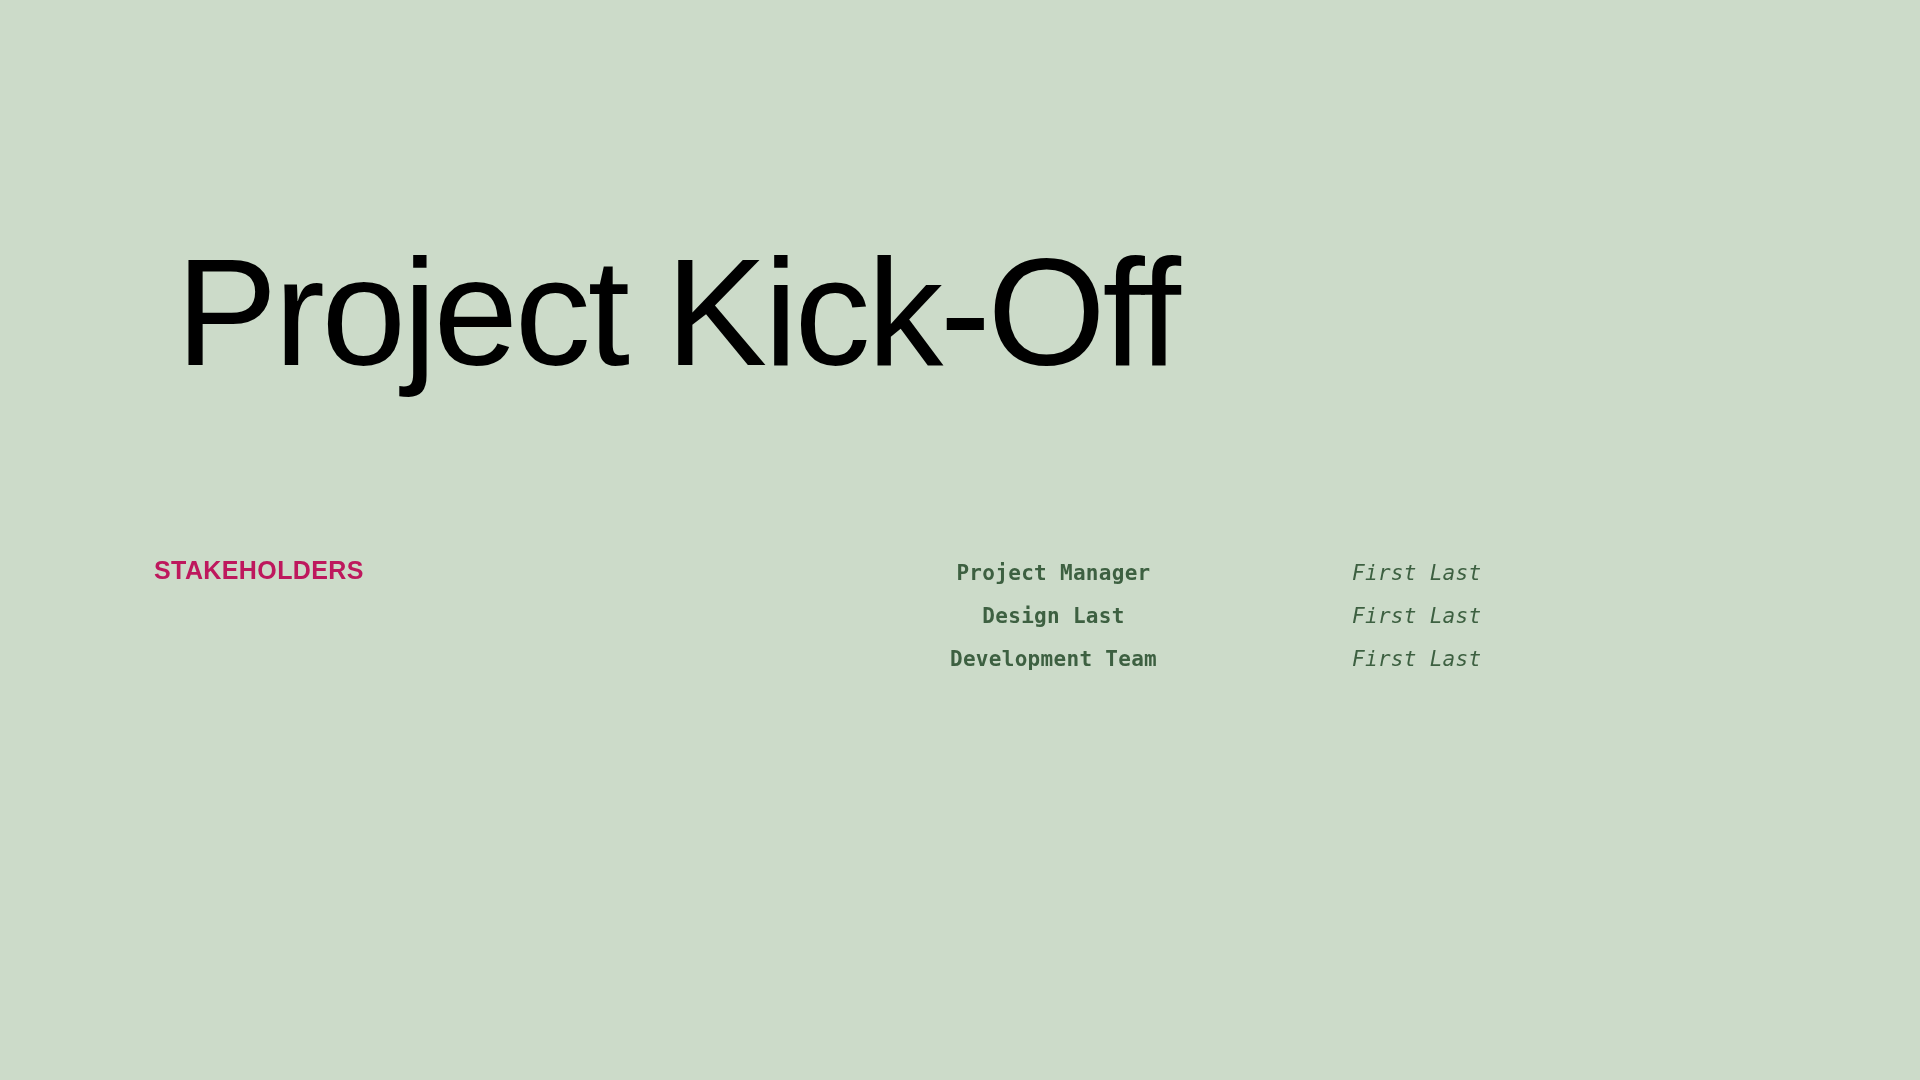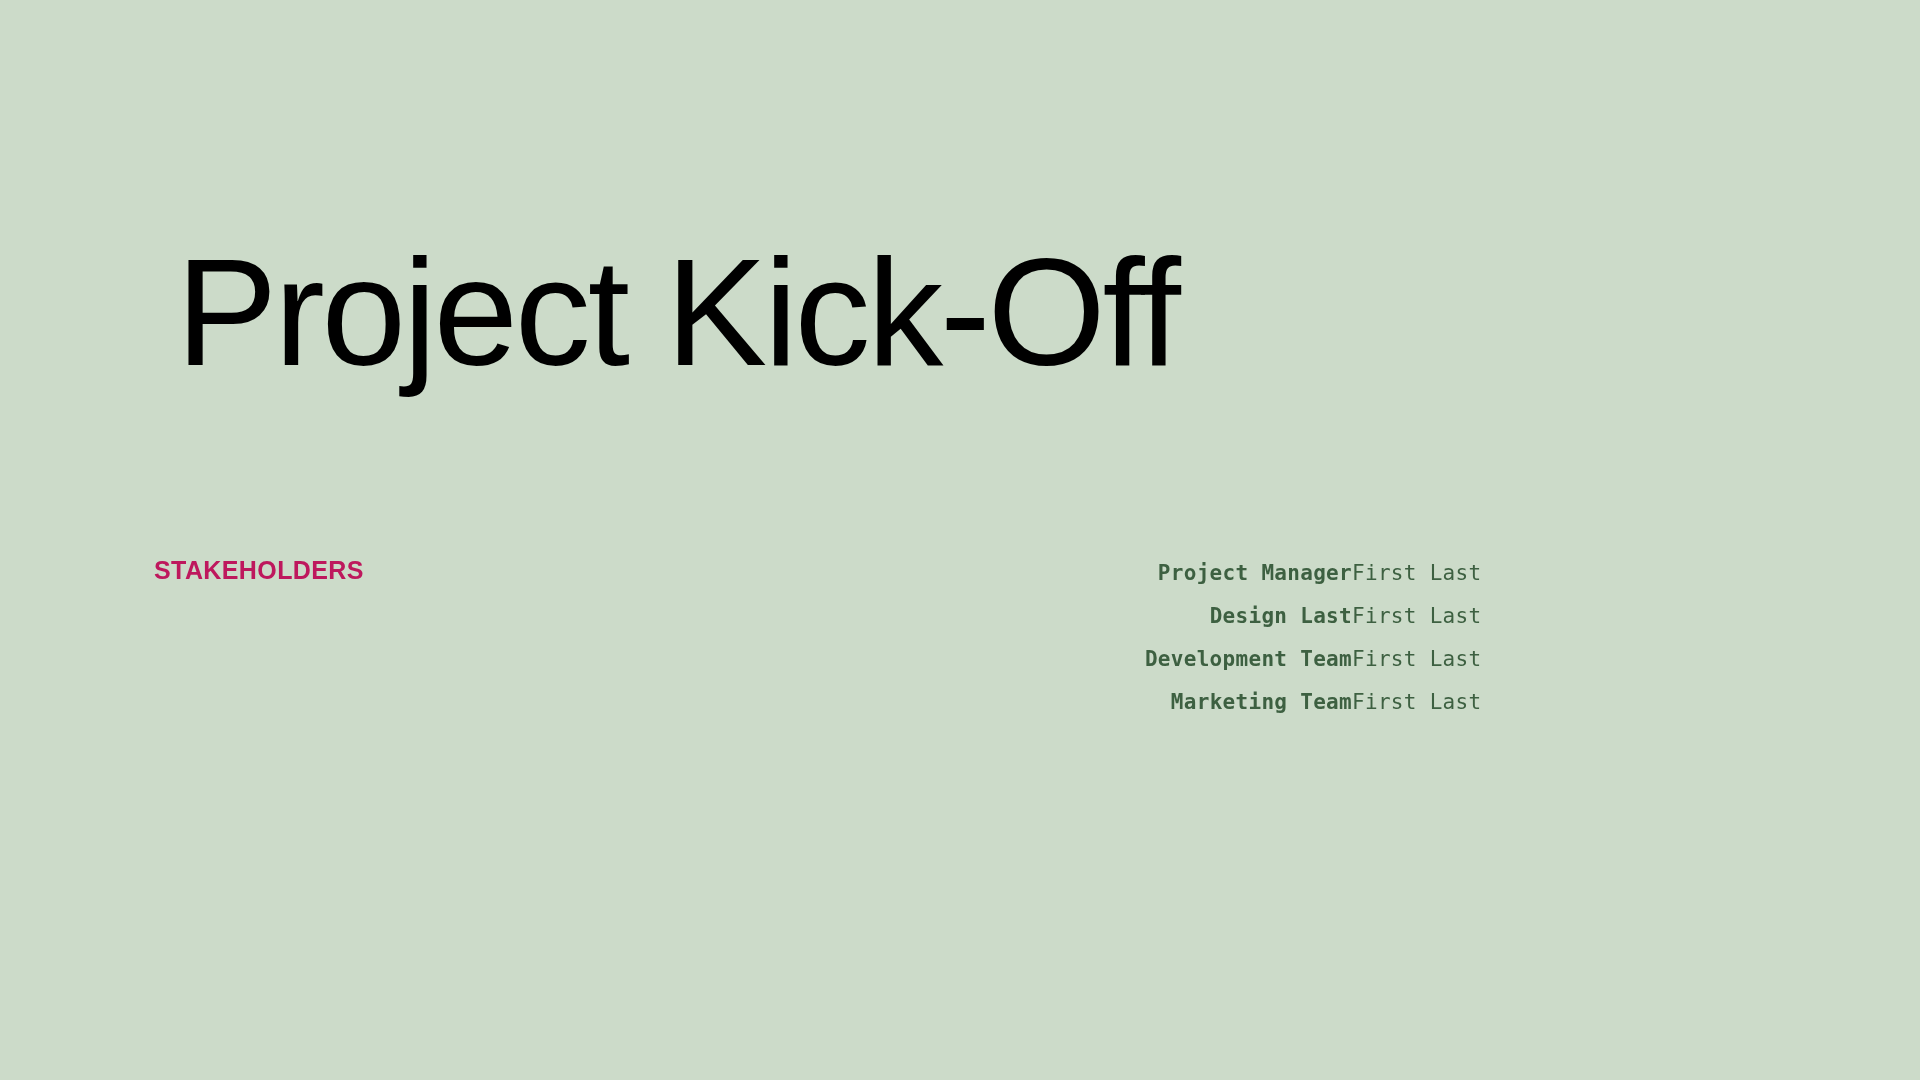--- a/index.html
+++ b/index.html
@@ -86,27 +86,28 @@
     font-size: 21px;
     line-height: 43px;
     color: #3d6041;
     white-space: nowrap;
   }
 
   .role-cell {
     font-weight: 700;
     letter-spacing: 0.3px;
     width: 597px;
-    text-align: right;
+    text-align: center;
   }
 
   .name-cell {
     font-weight: 400;
     letter-spacing: 0.3px;
     text-align: left;
+    font-style: italic;
   }
 </style>
 </head>
 <body>
 
 <div class="slide">
 
   <div class="title-block">
     <h1 class="slide-title">Project Kick-Off</h1>
   </div>
@@ -122,22 +123,18 @@
             <td class="name-cell">First Last</td>
           </tr>
           <tr class="stakeholder-row">
             <td class="role-cell">Design Last</td>
             <td class="name-cell">First Last</td>
           </tr>
           <tr class="stakeholder-row">
             <td class="role-cell">Development Team</td>
             <td class="name-cell">First Last</td>
           </tr>
-          <tr class="stakeholder-row">
-            <td class="role-cell">Marketing Team</td>
-            <td class="name-cell">First Last</td>
-          </tr>
         </tbody>
     </table>
 
   </div>
 
 </div>
 
 </body></html>

